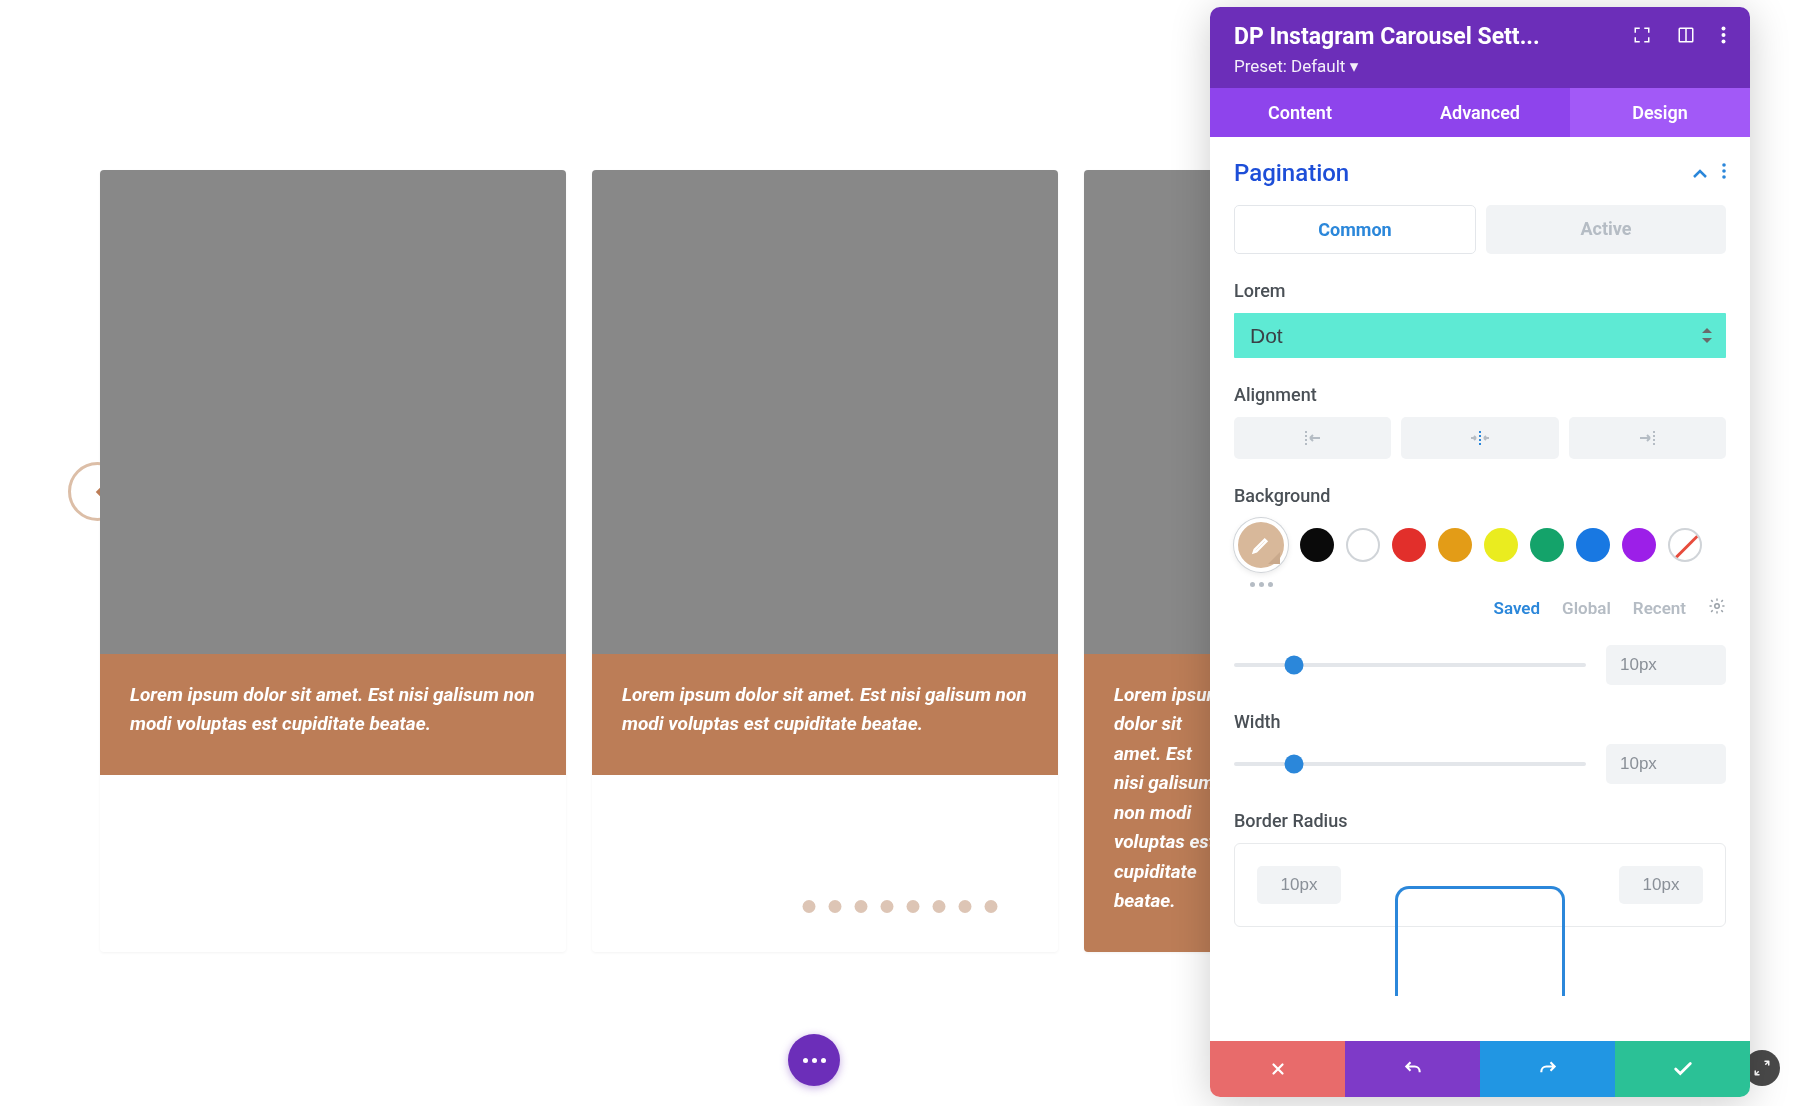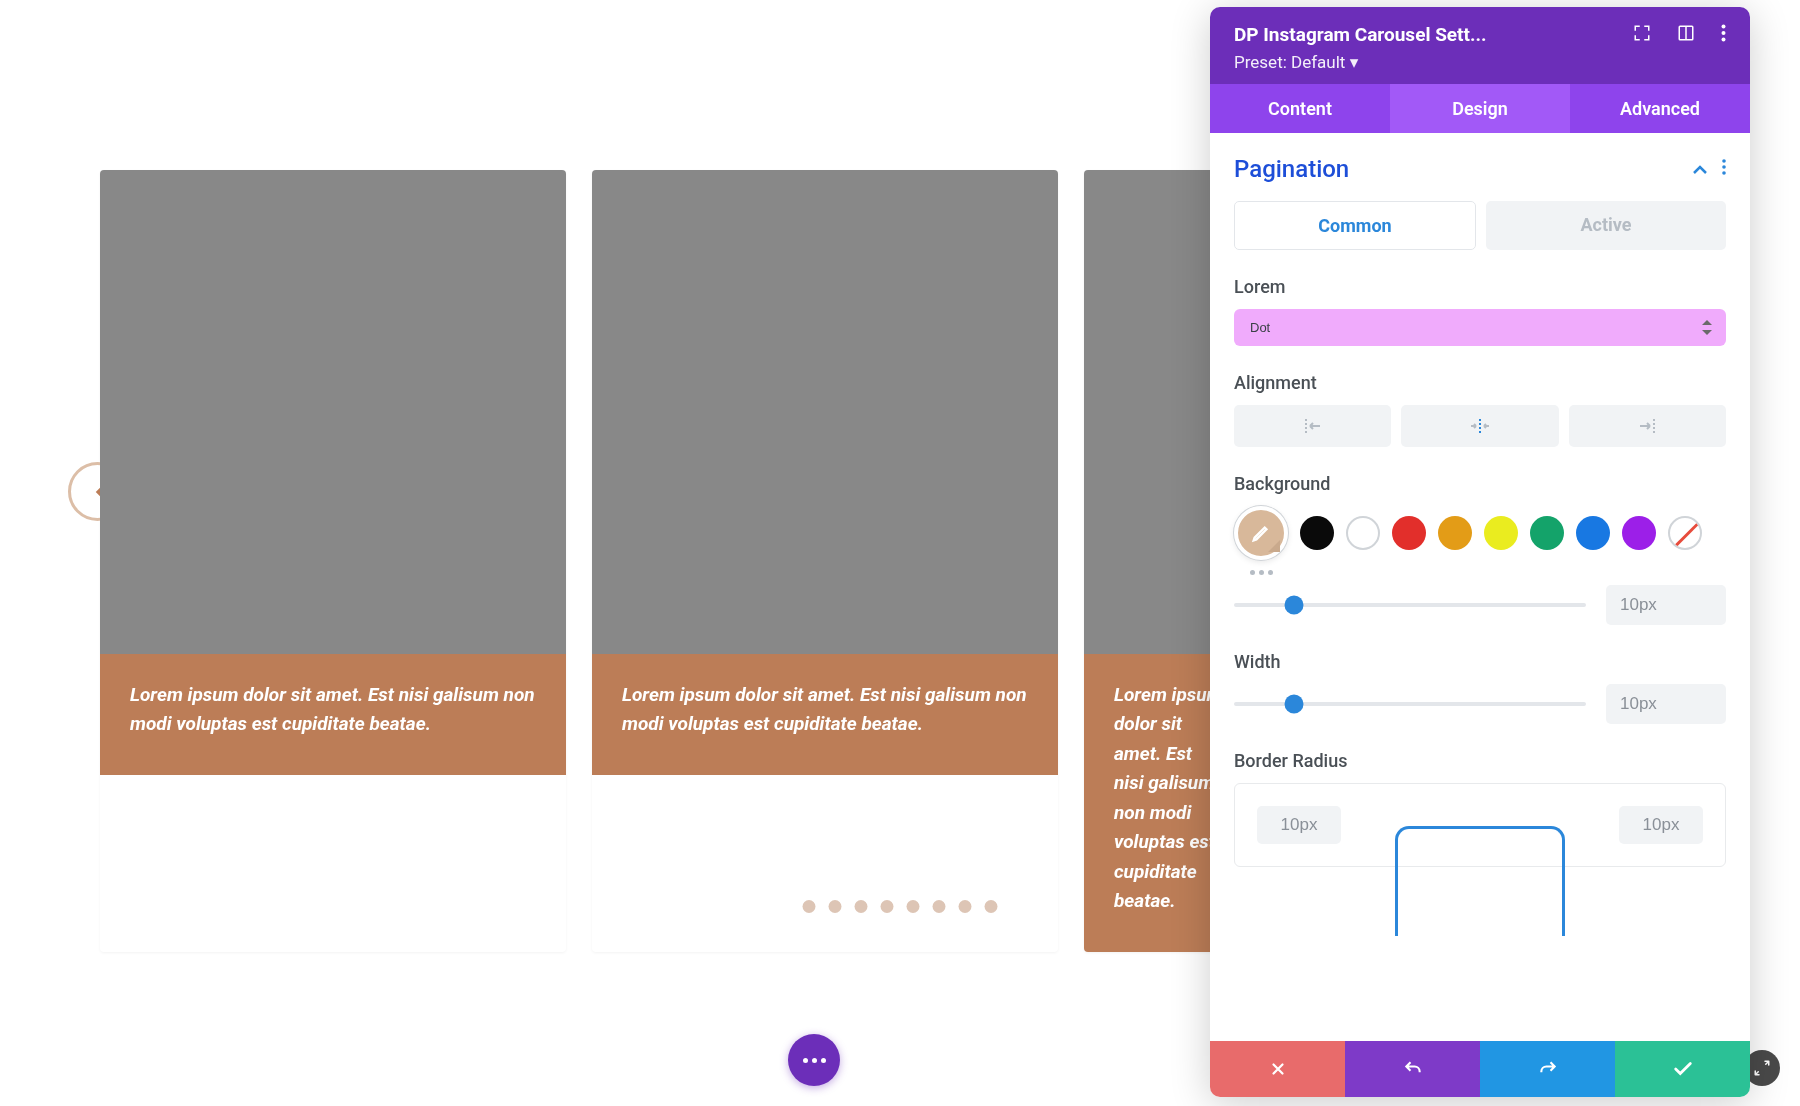--- a/index.html
+++ b/index.html
@@ -28,21 +28,21 @@
 .fab { position:absolute; left:788px; top:1034px; width:52px; height:52px; border-radius:50%; background:#6c2eb9; display:flex; align-items:center; justify-content:center; cursor:pointer; box-shadow:0 2px 8px rgba(108,46,185,0.4); }
 .fab span { width:5px; height:5px; background:#fff; border-radius:50%; margin:0 2px; }
 
 .expand-fab { position:absolute; right:20px; bottom:20px; width:36px; height:36px; border-radius:50%; background:#4a4a4a; display:flex; align-items:center; justify-content:center; cursor:pointer; }
 .expand-fab svg { width:18px; height:18px; fill:#fff; }
 
 
 .panel { position:absolute; right:50px; top:7px; width:540px; height:1090px; background:#fff; border-radius:10px; box-shadow:0 6px 40px rgba(0,0,0,0.2); overflow:hidden; display:flex; flex-direction:column; }
 .p-header { background:#6c2eb9; color:#fff; padding:16px 24px 12px; }
 .p-title-row { display:flex; align-items:center; justify-content:space-between; }
-.p-title { font-size:19px; font-weight:700; flex:1; }
+.p-title { font-size:23px; font-weight:700; flex:1; }
 .p-icons { display:flex; gap:26px; align-items:center; }
 .p-icons span { cursor:pointer; }
 .p-preset { font-size:17px; margin-top:6px; opacity:0.92; }
 
 .p-tabs { display:flex; background:#8e44ec; }
 .p-tab { flex:1; padding:14px 0; text-align:center; color:#fff; font-weight:600; font-size:18px; cursor:pointer; }
 .p-tab.active { background:#a259f7; }
 
 .p-body { flex:1; overflow-y:auto; padding:22px 24px 0; position:relative; }
 .p-body::-webkit-scrollbar { width:6px; }
@@ -52,21 +52,21 @@
 .sec-title { color:#1d4ed8; font-size:24px; font-weight:500; }
 .sec-icons { display:flex; gap:14px; align-items:center; color:#2b87da; }
 
 .subtabs { display:flex; gap:10px; margin-bottom:26px; }
 .subtab { flex:1; padding:13px 0; text-align:center; font-weight:700; font-size:18px; border-radius:5px; cursor:pointer; background:#f1f3f5; color:#b5bcc4; }
 .subtab.active { background:#fff; color:#2b87da; border:1px solid #e3e6ea; }
 
 .field-label { font-size:18px; color:#4a5056; font-weight:500; margin-bottom:12px; }
 
 .select-wrap { position:relative; margin-bottom:26px; }
-.select { width:100%; padding:11px 16px; background:#f0abfc; border:none; border-radius:6px; font-size:13px; color:#3a4046; appearance:none; cursor:pointer; }
+.select { width:100%; padding:11px 16px; background:#5eead4; border:none; border-radius:1px; font-size:21px; color:#3a4046; appearance:none; cursor:pointer; }
 .select-wrap::after { content:""; position:absolute; right:14px; top:50%; width:0; height:0; border-left:5px solid transparent; border-right:5px solid transparent; border-bottom:5px solid #6a6a6a; transform:translateY(-8px); }
 .select-wrap::before { content:""; position:absolute; right:14px; top:50%; width:0; height:0; border-left:5px solid transparent; border-right:5px solid transparent; border-top:5px solid #6a6a6a; transform:translateY(2px); }
 
 .align-row { display:flex; gap:10px; margin-bottom:26px; }
 .align-btn { flex:1; height:42px; background:#f1f3f5; border-radius:5px; display:flex; align-items:center; justify-content:center; cursor:pointer; }
 .align-btn.active svg line.bar { stroke:#2b87da; }
 
 .swatches { display:flex; gap:12px; flex-wrap:wrap; margin-bottom:10px; align-items:center; }
 .swatch { width:34px; height:34px; border-radius:50%; cursor:pointer; }
 .swatch.sel { width:54px; height:54px; border:4px solid #fff; box-shadow:0 0 0 1px #d0d4d8, 0 2px 6px rgba(0,0,0,0.1); position:relative; }
@@ -167,22 +167,22 @@
                 <circle cx="2.5" cy="9" r="2"></circle>
                 <circle cx="2.5" cy="15.5" r="2"></circle>
               </svg></span>
         </div>
       </div>
       <div class="p-preset">Preset: Default ▾</div>
     </div>
 
     <div class="p-tabs">
       <div class="p-tab">Content</div>
+      <div class="p-tab">Advanced</div>
       <div class="p-tab active">Design</div>
-      <div class="p-tab">Advanced</div>
     </div>
 
     <div class="p-body">
       <div class="sec-head">
         <div class="sec-title">Pagination</div>
         <div class="sec-icons">
           <span><svg width="16" height="10" viewBox="0 0 16 10" fill="none" stroke="#2b87da" stroke-width="2.5">
                 <path d="M2 8l6-6 6 6"></path>
               </svg></span>
           <span><svg width="4" height="16" viewBox="0 0 4 16" fill="#2b87da">
@@ -242,20 +242,29 @@
         <div class="swatch" style="background:#14a36a"></div>
         <div class="swatch" style="background:#1878e2"></div>
         <div class="swatch" style="background:#9c1fe8"></div>
         <div class="swatch none"></div>
       </div>
       <div class="more-dots">
           <span></span>
           <span></span>
           <span></span>
         </div>
+      <div class="color-tabs">
+        <span class="ct active">Saved</span>
+        <span class="ct">Global</span>
+        <span class="ct">Recent</span>
+        <span class="ct-gear"><svg width="18" height="18" viewBox="0 0 24 24" fill="none" stroke="#9aa1a8" stroke-width="2">
+              <circle cx="12" cy="12" r="3"></circle>
+              <path d="M12 2v3m0 14v3M4.2 4.2l2.1 2.1m11.4 11.4l2.1 2.1M2 12h3m14 0h3M4.2 19.8l2.1-2.1m11.4-11.4l2.1-2.1"></path>
+            </svg></span>
+      </div>
 
       <div class="slider-row">
         <div class="slider-track">
             <div class="slider-thumb"></div>
           </div>
         <input class="slider-val" value="10px" style="">
       </div>
 
       <div class="field-label">Width</div>
       <div class="slider-row">

